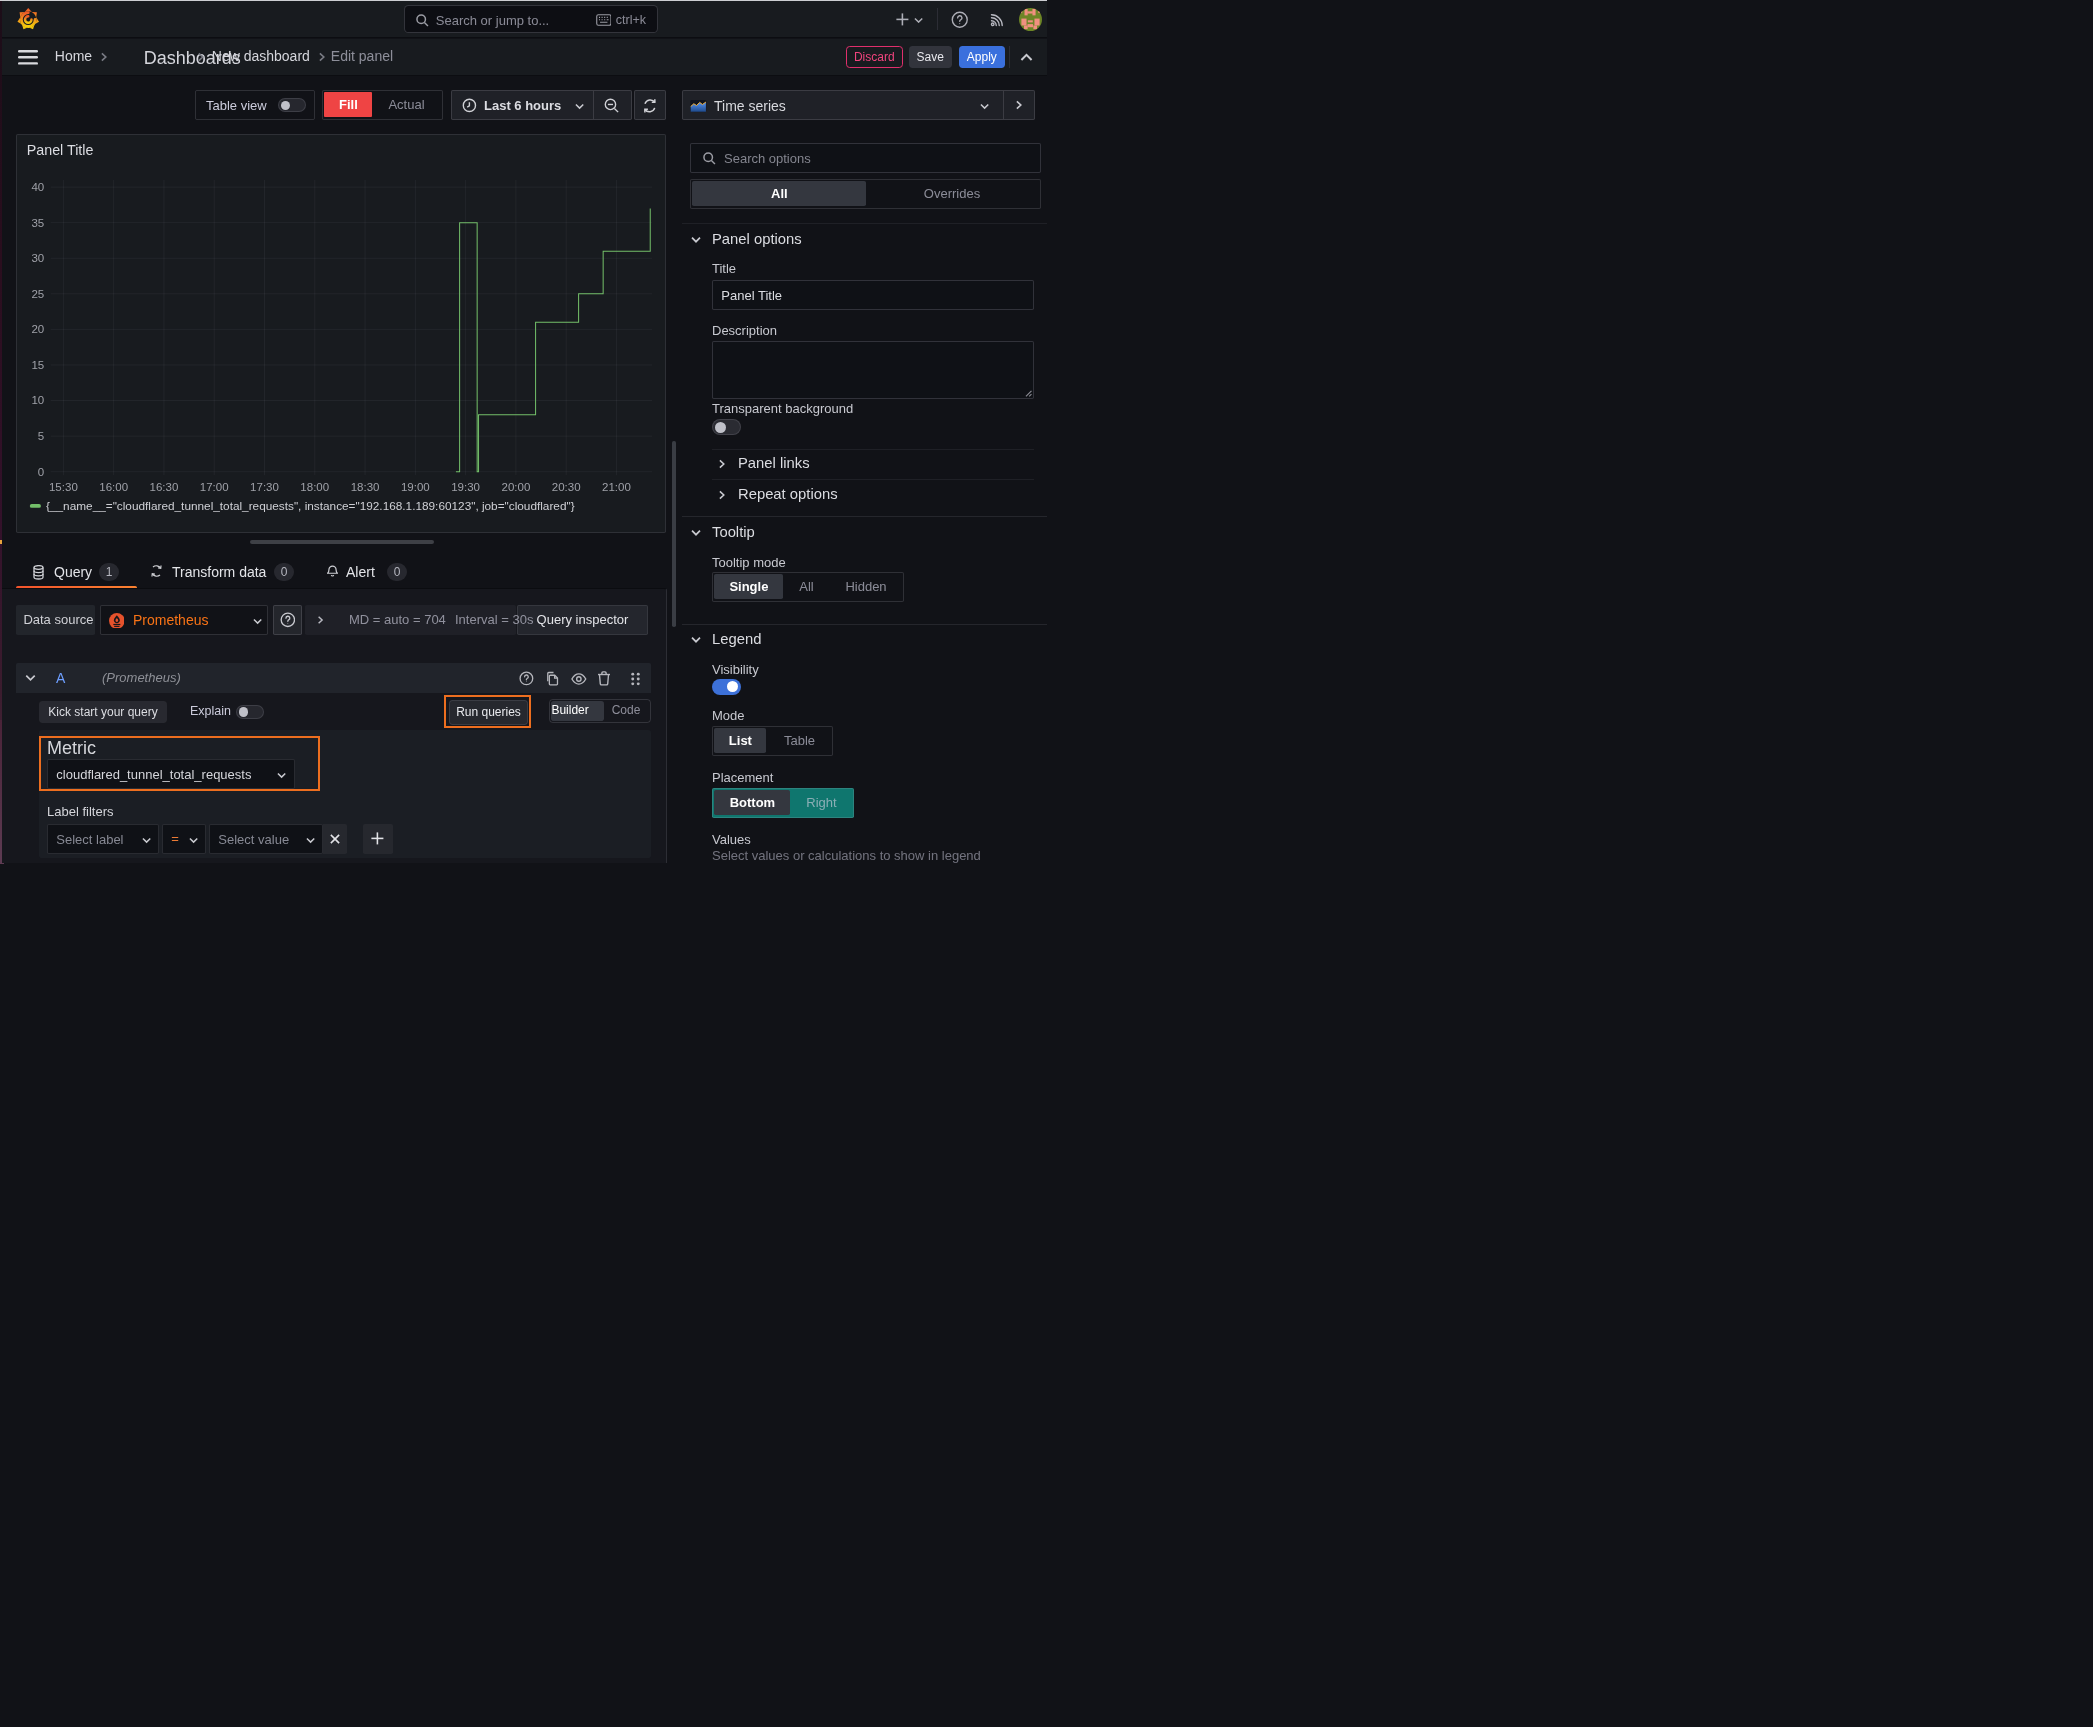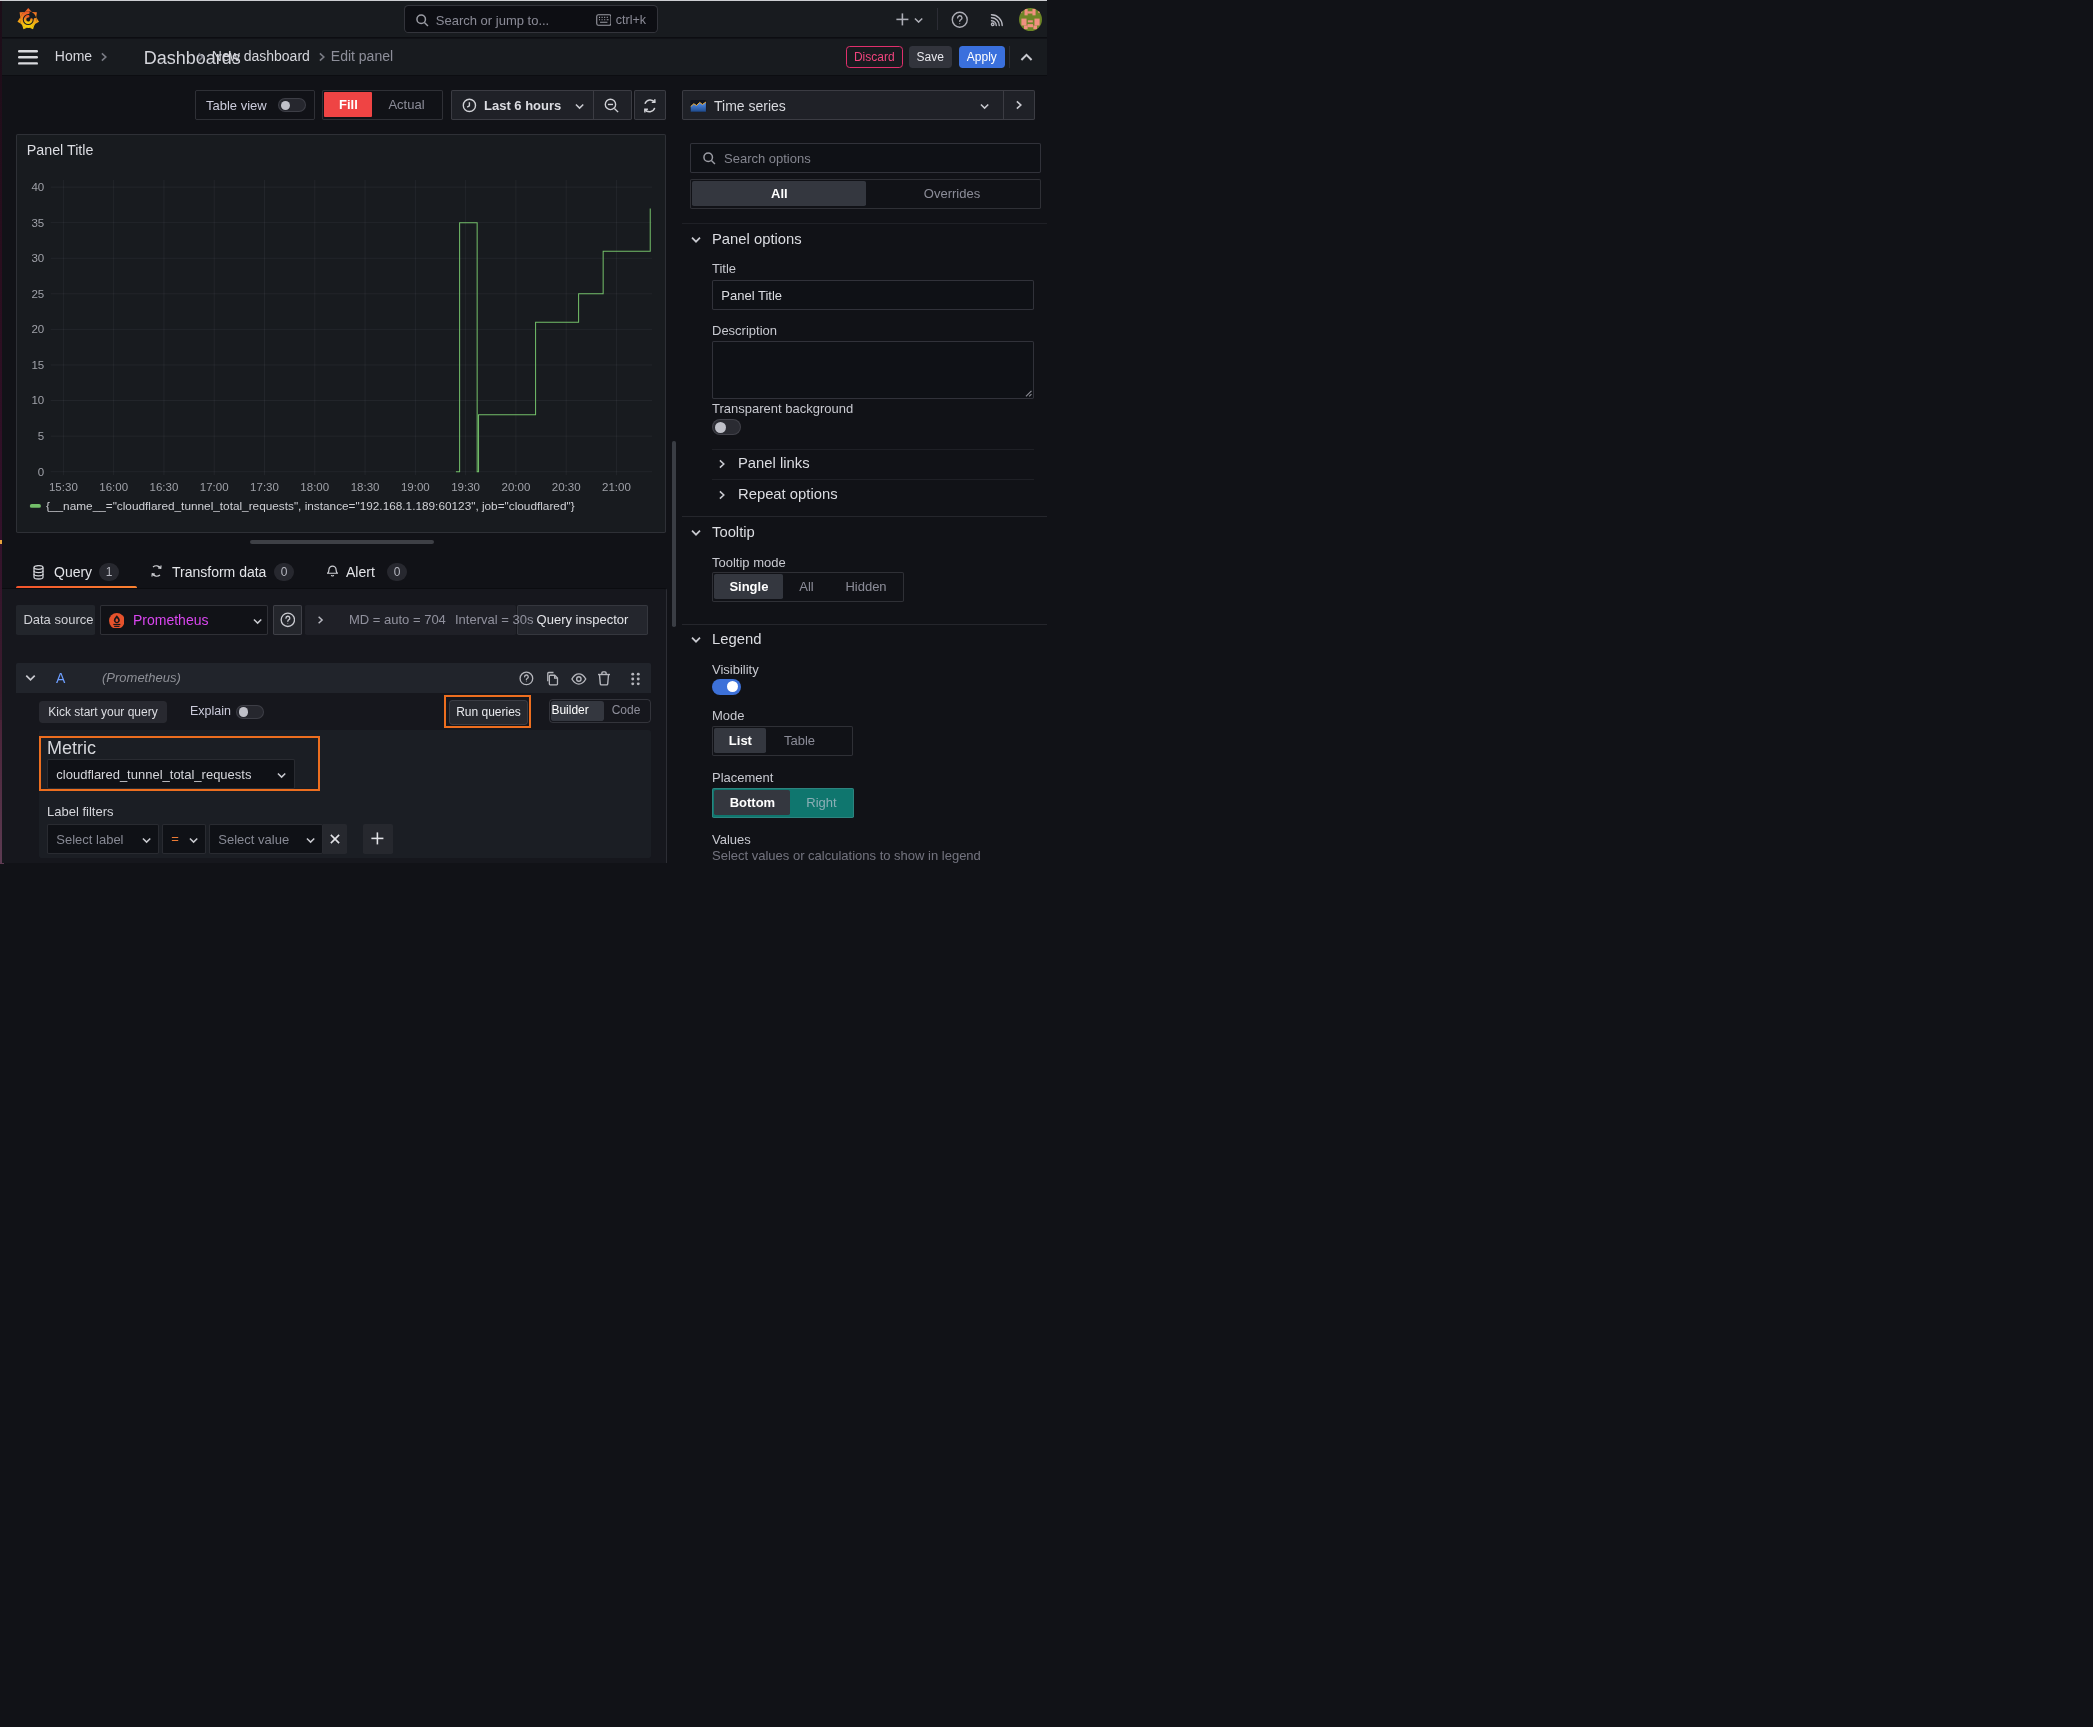--- a/index.html
+++ b/index.html
@@ -245,21 +245,21 @@
     <span class="abs" style="left:7.4px;top:7px;font-size:13px;color:#d0d1d6;">Data source</span>
   </div>
   <div class="abs" style="left:100px;top:605px;width:168px;height:29.5px;background:#111217;border:0.9px solid rgba(204,204,220,0.16);border-radius:1.8px;">
     <svg class="abs" style="left:7.8px;top:6.5px;" width="15.7" height="15.7" viewBox="0 0 17 17">
         <circle cx="8.5" cy="8.5" r="8.5" fill="#e6522c"></circle>
         <path d="M8.5 2.4 c2 2.2 3.2 3.6 3.2 5.5 c0 1.8 -1.45 3.1 -3.2 3.1 s-3.2 -1.3 -3.2 -3.1 c0 -1.9 1.2 -3.3 3.2 -5.5 Z" fill="#14161b"></path>
         <path d="M8.5 5.4 c0.9 1.1 1.5 1.9 1.5 2.8 a1.5 1.5 0 0 1 -3 0 c0 -0.9 0.6 -1.7 1.5 -2.8 Z" fill="#e6522c"></path>
         <rect x="4.7" y="11.8" width="7.6" height="1.3" fill="#14161b"></rect>
         <rect x="5.6" y="13.9" width="5.8" height="1.2" fill="#14161b"></rect>
       </svg>
-      <span class="abs" style="left:32px;top:6px;font-size:14px;color:#d946ef;">Prometheus</span>
+      <span class="abs" style="left:32px;top:6px;font-size:14px;color:#f97316;">Prometheus</span>
     <svg class="abs" style="left:152px;top:12px;" width="9.2" height="6.5" viewBox="0 0 10 7" fill="none" stroke="#c9cad0" stroke-width="1.6">
         <polyline points="1,1.5 5,5.5 9,1.5"></polyline>
       </svg>
   </div>
   <div class="abs" style="left:273px;top:605px;width:29px;height:29.5px;border:0.9px solid rgba(204,204,220,0.16);border-radius:1.8px;background:#24262c;">
     <svg class="abs" style="left:5.5px;top:6px;" width="15.7" height="15.7" viewBox="0 0 19 19" fill="none" stroke="#c9cad0" stroke-width="1.6">
         <circle cx="9.5" cy="9.5" r="8.1"></circle>
         <path d="M7.2 7.5 a2.35 2.35 0 1 1 3.3 2.15 c-0.78 0.34 -1 0.75 -1 1.55" stroke-linecap="round"></path>
         <circle cx="9.5" cy="13.7" r="0.55" fill="#c9cad0" stroke="none"></circle>
       </svg>
@@ -446,21 +446,21 @@
 
   <svg class="abs" style="left:691px;top:636px;" width="10" height="7.4" viewBox="0 0 10 7" fill="none" stroke="#c9cad0" stroke-width="1.7">
       <polyline points="1,1.5 5,5.5 9,1.5"></polyline>
     </svg>
   <span class="abs" style="left:712px;top:631px;font-size:14.8px;font-weight:500;color:#dcdde2;">Legend</span>
   <span class="abs" style="left:712px;top:662px;font-size:13px;font-weight:500;color:#c8c9d0;">Visibility</span>
   <div class="abs" style="left:712px;top:679px;width:29px;height:15.7px;background:#3d71d9;border-radius:8.3px;">
     <div class="abs" style="left:15px;top:2.3px;width:11px;height:11px;border-radius:50%;background:#ffffff;"></div>
   </div>
   <span class="abs" style="left:712px;top:708px;font-size:13px;font-weight:500;color:#c8c9d0;">Mode</span>
-  <div class="abs" style="left:712px;top:726px;width:141px;height:29.5px;border:0.9px solid rgba(204,204,220,0.16);border-radius:1.8px;background:#111217;">
+  <div class="abs" style="left:712px;top:726px;width:121px;height:29.5px;border:0.9px solid rgba(204,204,220,0.16);border-radius:1.8px;background:#111217;">
     <div class="abs" style="left:1.4px;top:1.4px;width:52px;height:25px;background:#34373f;border-radius:1.8px;color:#fff;font-size:13px;font-weight:700;text-align:center;line-height:25px;">List</div>
     <div class="abs dim" style="left:54px;top:1.4px;width:65px;height:25px;font-size:13px;text-align:center;line-height:25px;">Table</div>
   </div>
   <span class="abs" style="left:712px;top:770px;font-size:13px;font-weight:500;color:#c8c9d0;">Placement</span>
   <div class="abs" style="left:712px;top:788px;width:142px;height:29.5px;border:0.9px solid rgba(204,204,220,0.16);border-radius:1.8px;background:#0f766e;">
     <div class="abs" style="left:1.4px;top:1.4px;width:76px;height:25px;background:#34373f;border-radius:1.8px;color:#fff;font-size:13px;font-weight:700;text-align:center;line-height:25px;">Bottom</div>
     <div class="abs dim" style="left:77px;top:1.4px;width:63px;height:25px;font-size:13px;text-align:center;line-height:25px;">Right</div>
   </div>
   <span class="abs" style="left:712px;top:832px;font-size:13px;font-weight:500;color:#c8c9d0;">Values</span>
   <span class="abs" style="left:712px;top:848px;font-size:13px;color:rgba(204,204,220,0.52);">Select values or calculations to show in legend</span>

